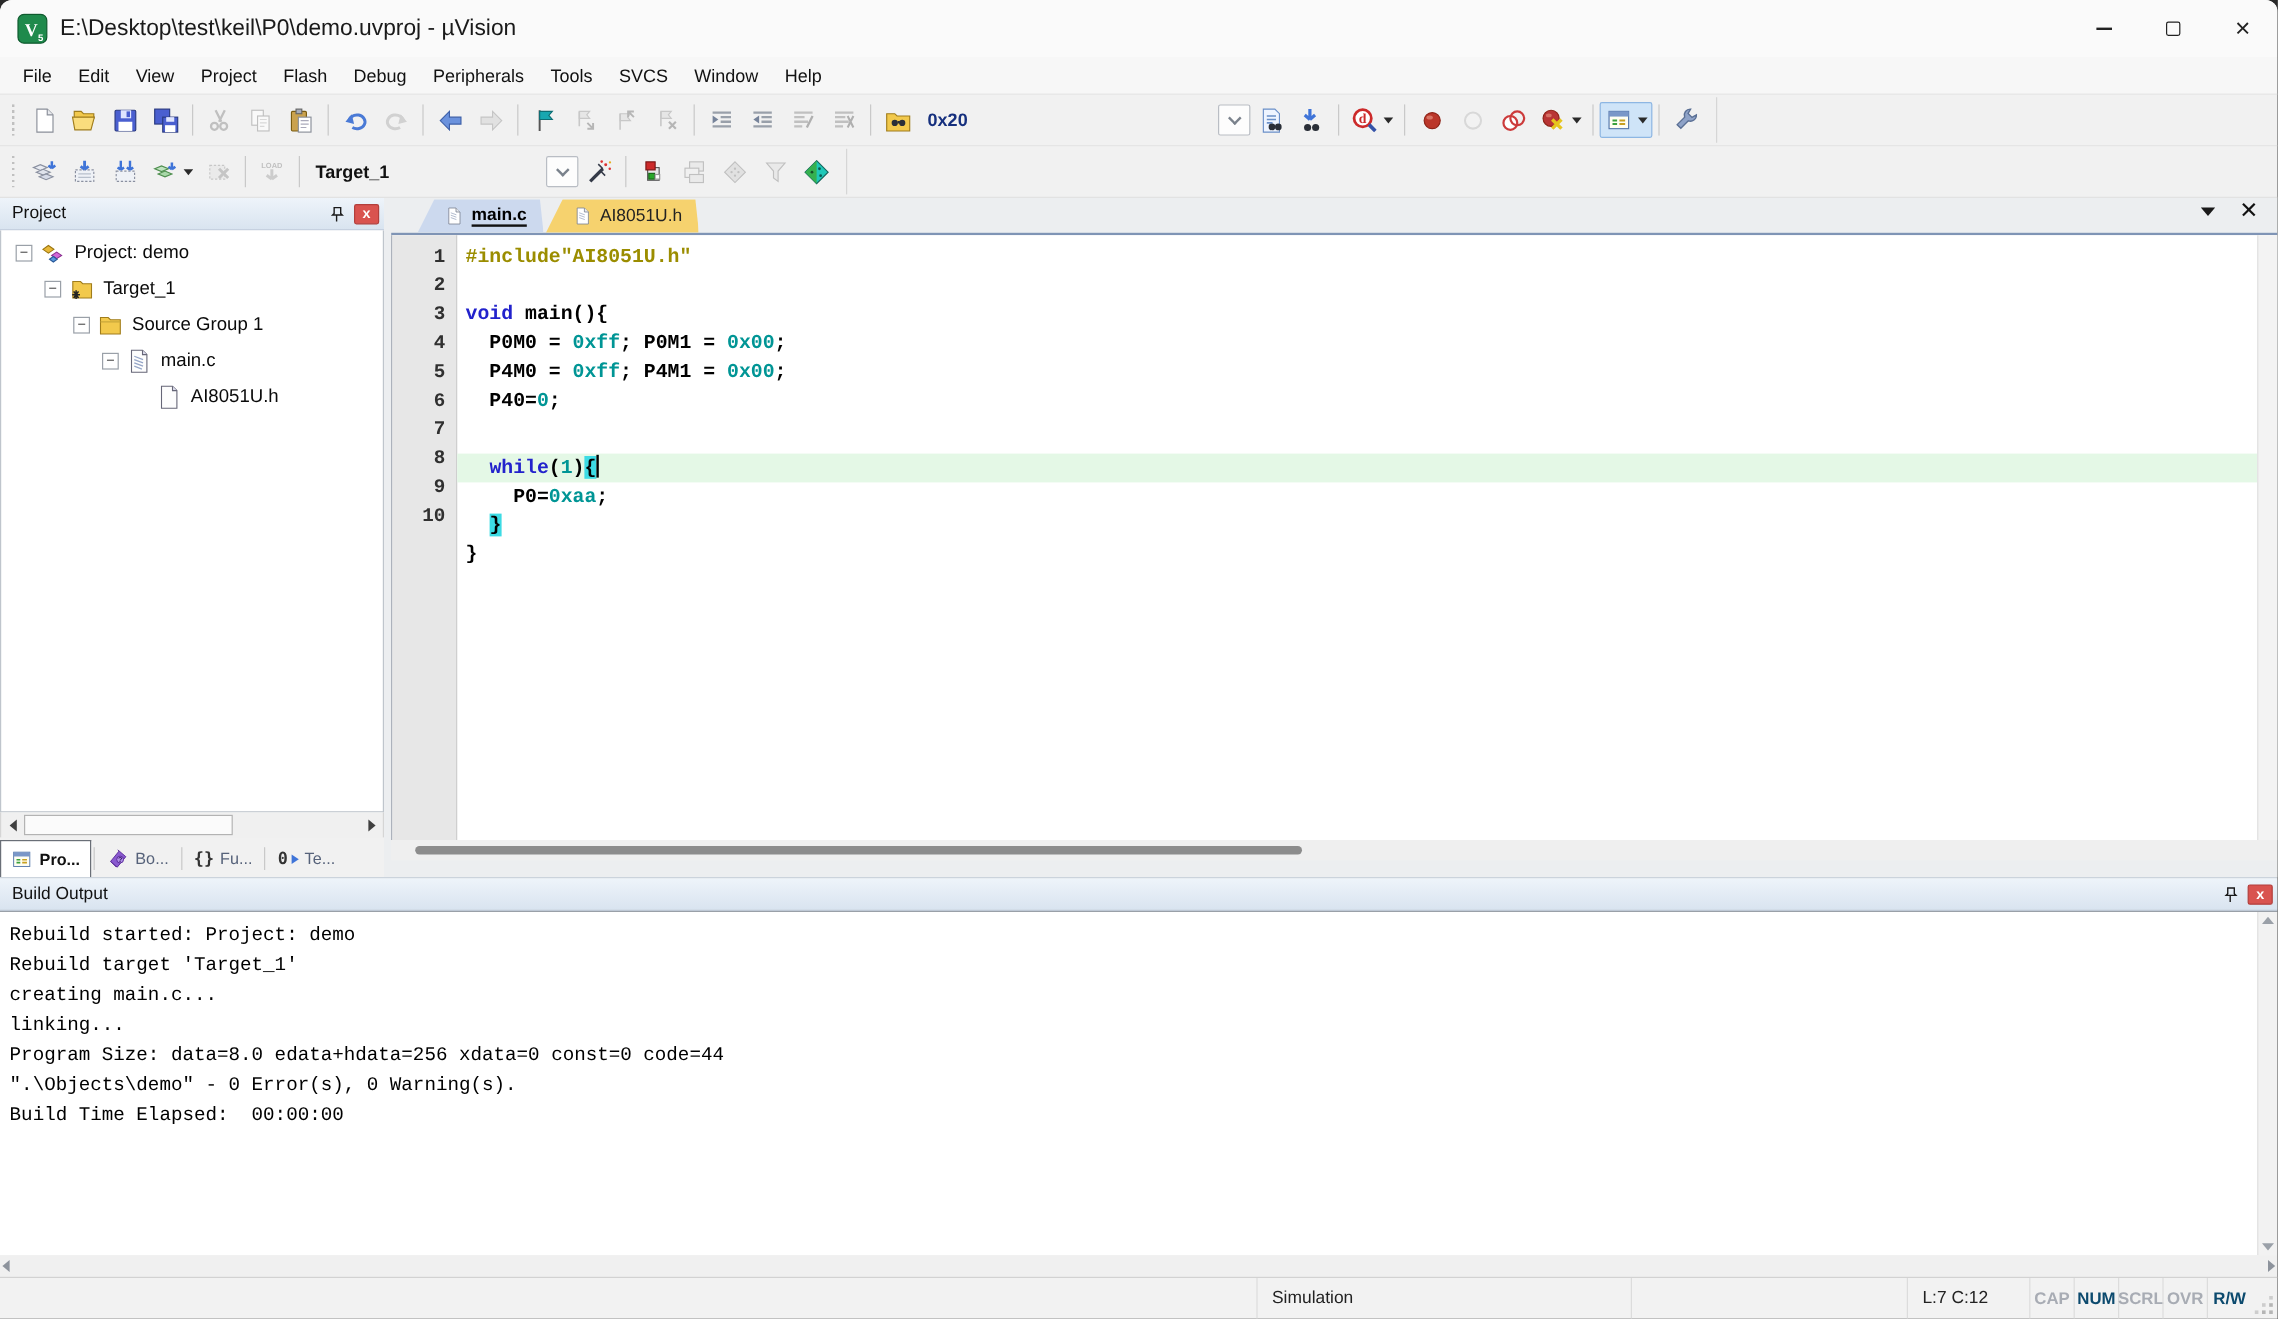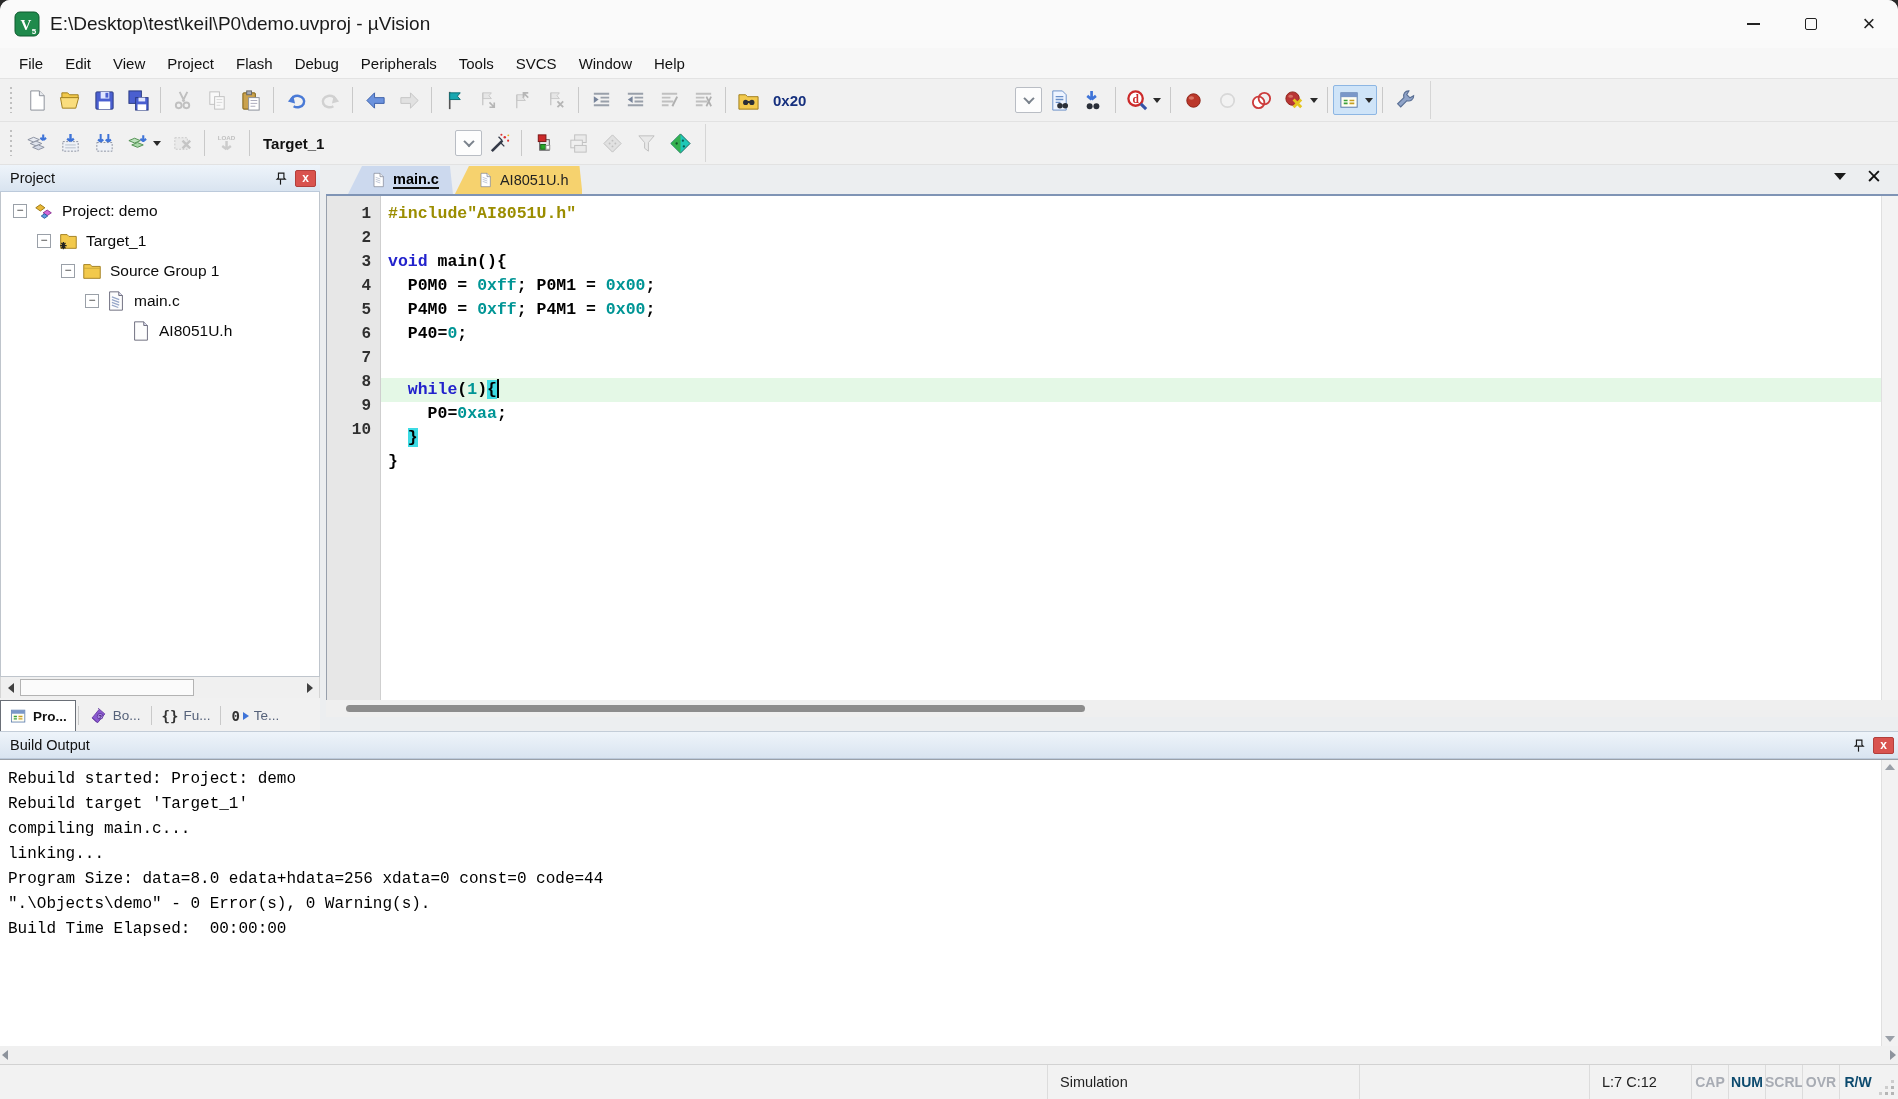--- a/index.html
+++ b/index.html
@@ -771,21 +771,21 @@
             <path d="M8 3h8v7l2 2H6l2-2z" fill="none" stroke="#1a1a1a" stroke-width="1.7"></path>
             <path d="M11 12v8" stroke="#1a1a1a" stroke-width="1.7"></path>
           </svg>
       </span>
       <span class="closebox">x</span>
     </div>
     <div class="build-body">
       <div class="build-text" id="buildText">
           <div class="build-line">Rebuild started: Project: demo</div>
           <div class="build-line">Rebuild target 'Target_1'</div>
-          <div class="build-line">compiling main.c...</div>
+          <div class="build-line">creating main.c...</div>
           <div class="build-line">linking...</div>
           <div class="build-line">Program Size: data=8.0 edata+hdata=256 xdata=0 const=0 code=44</div>
           <div class="build-line">".\Objects\demo" - 0 Error(s), 0 Warning(s).</div>
           <div class="build-line">Build Time Elapsed:  00:00:00</div>
         </div>
       <div class="build-vscroll">
         <span class="arr u"></span>
         <span class="arr d"></span>
       </div>
     </div>

